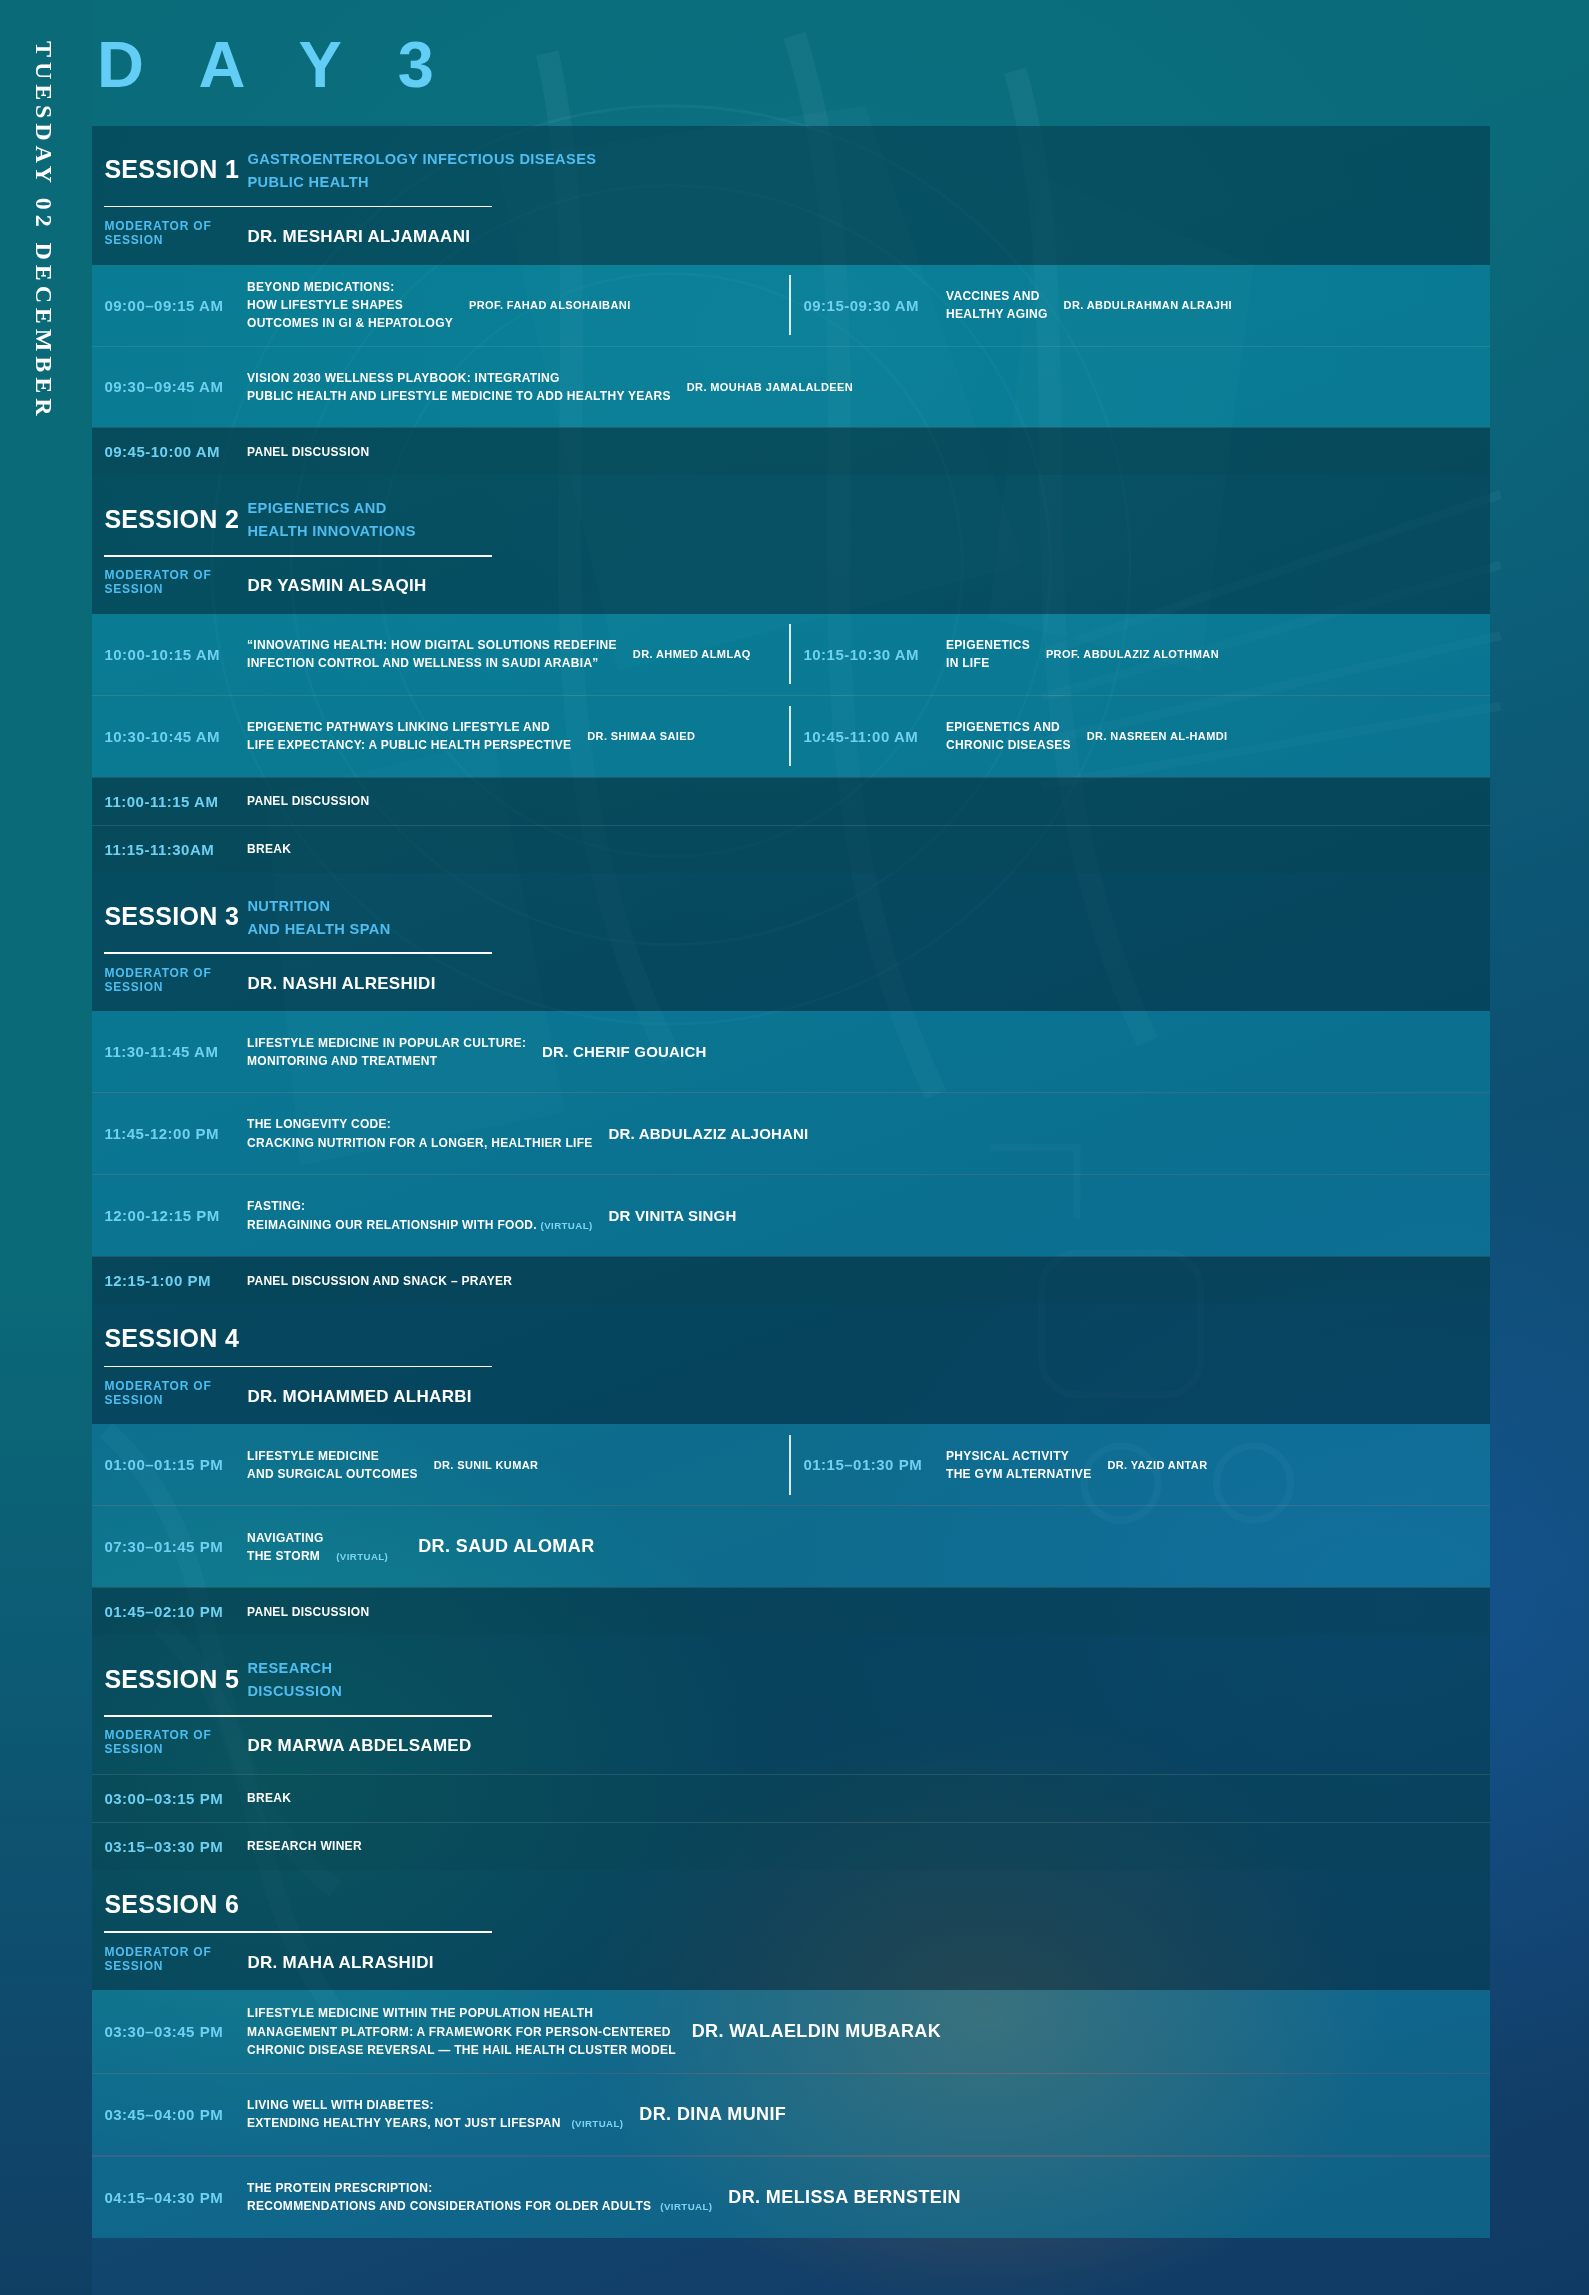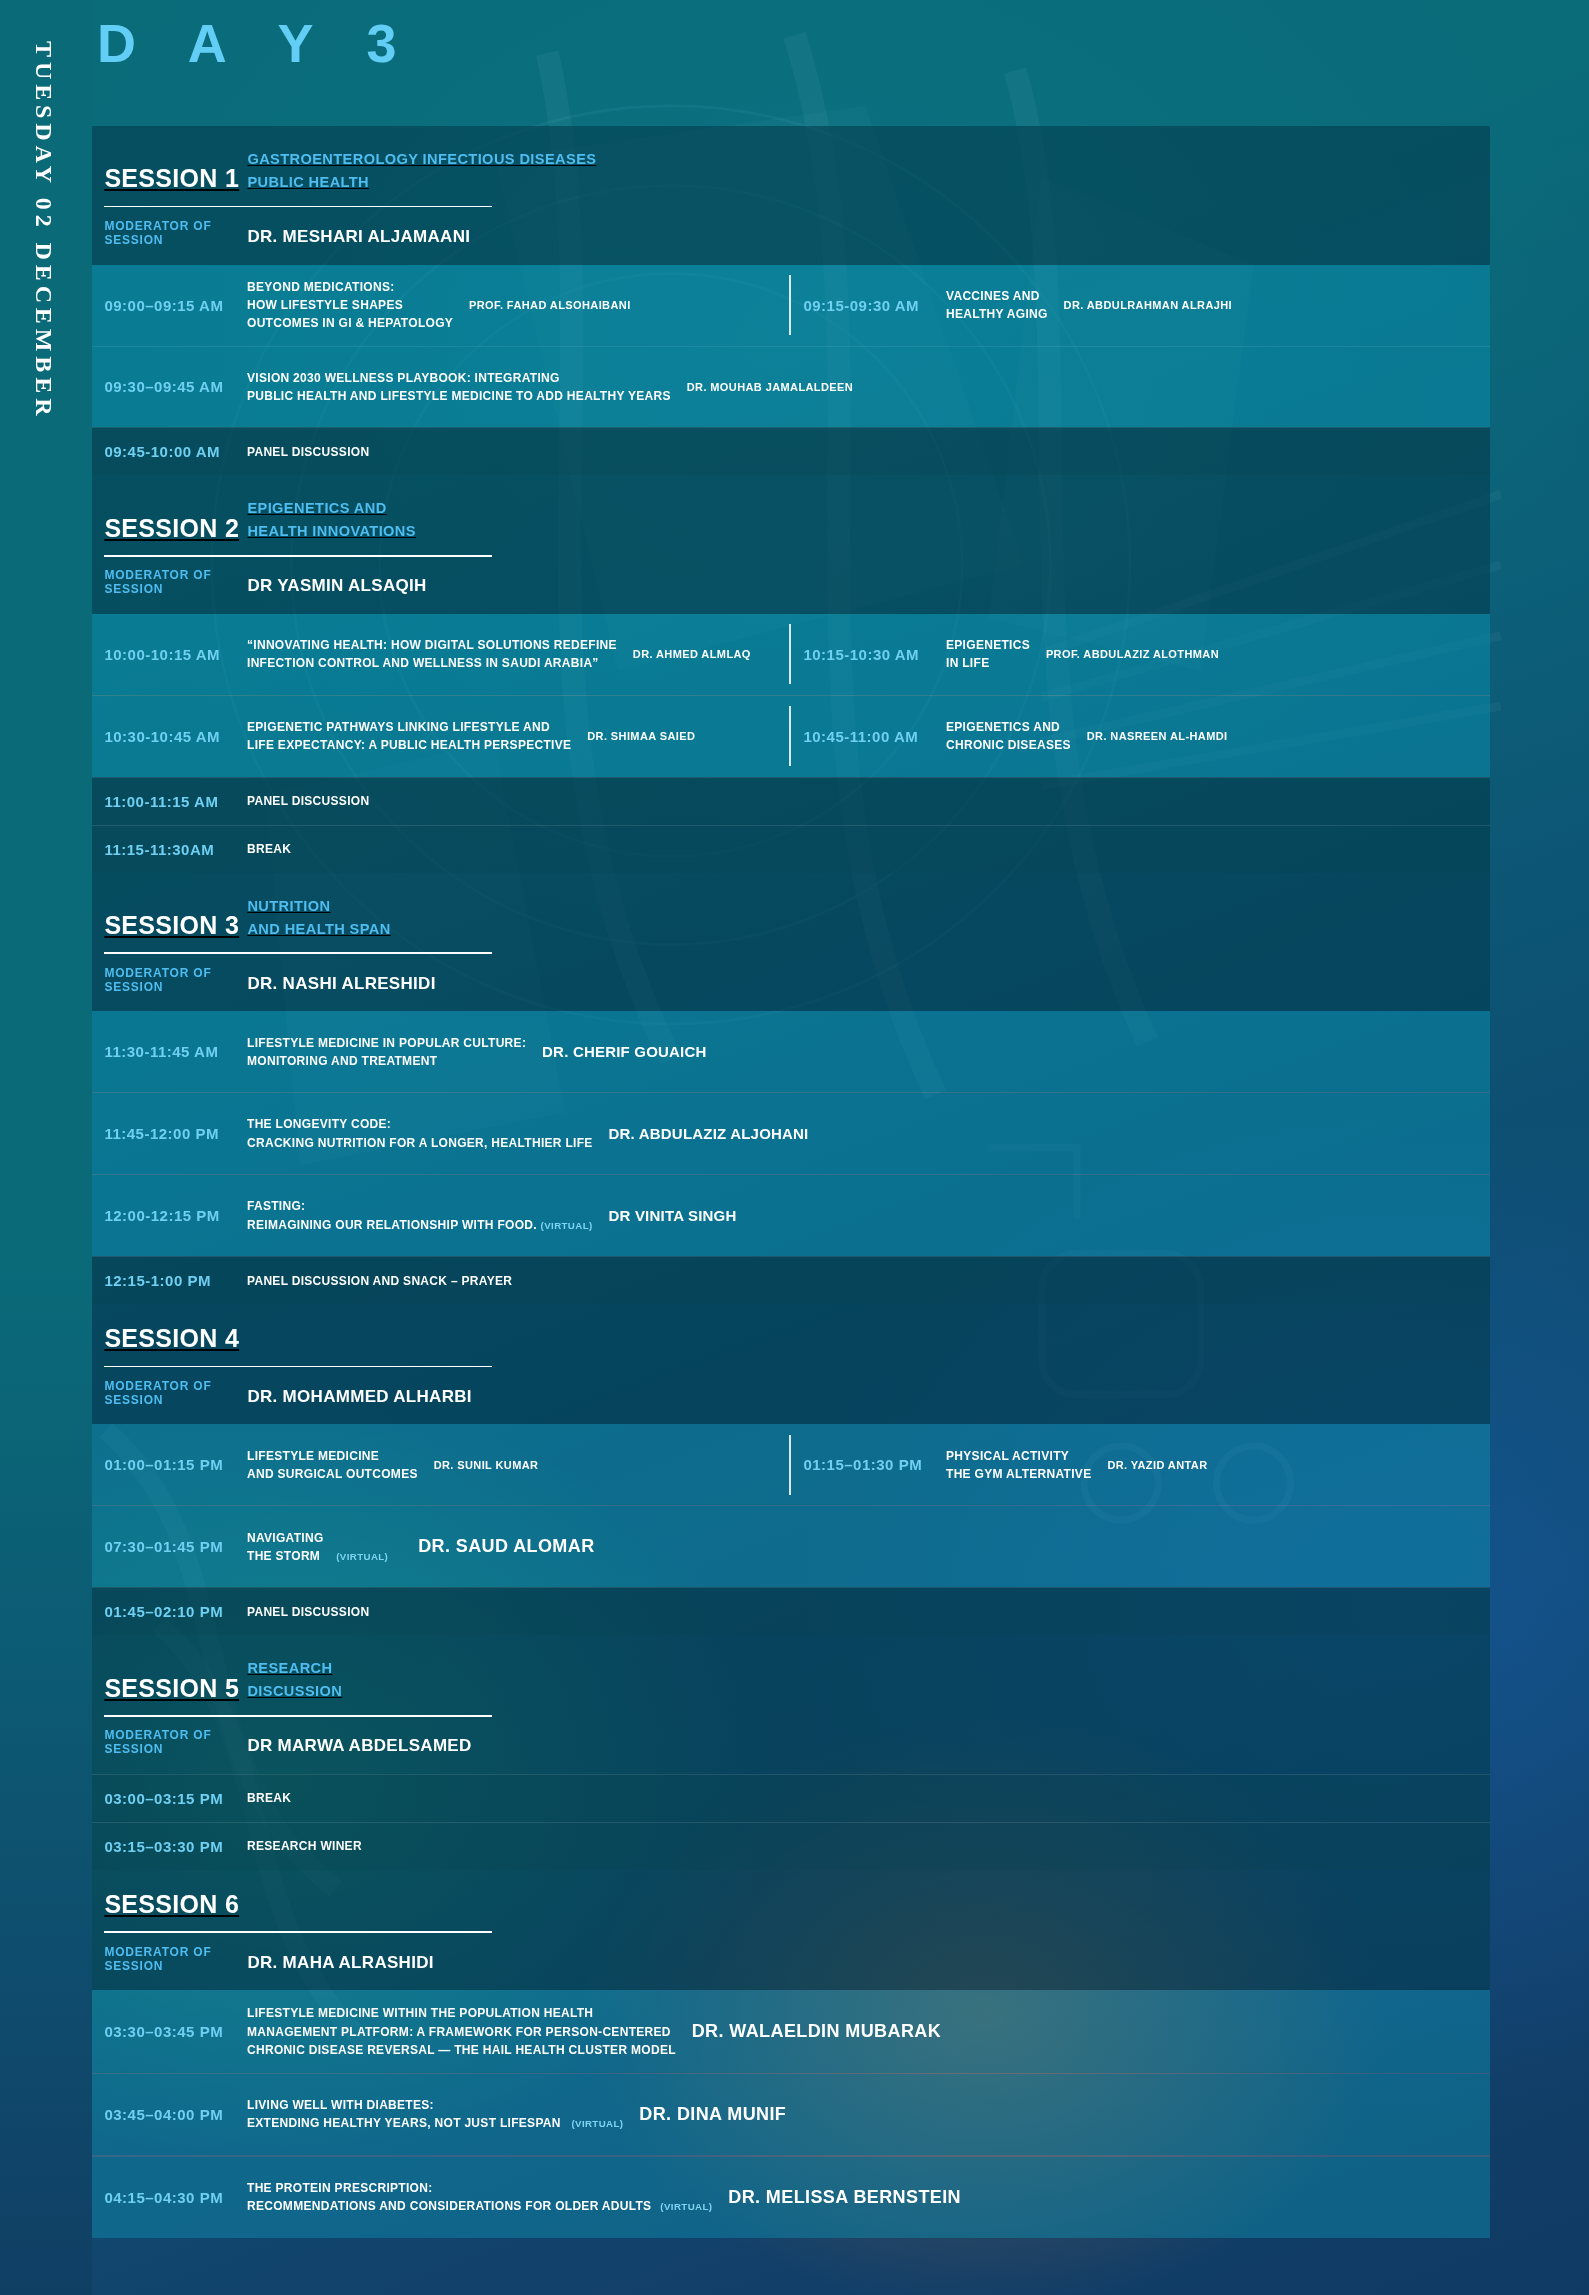--- a/index.html
+++ b/index.html
@@ -31,37 +31,37 @@
   #datetext {
     position:absolute; left:30px; top:41px;
     writing-mode:vertical-rl;
     font-size:24px; letter-spacing:4.9px; font-weight:700;
     color:#ffffff; white-space:nowrap;
     font-family:"Liberation Serif", serif;
   }
 
   
   #daytitle {
-    position:absolute; left:97px; top:16px;
-    font-size:54px; font-weight:800; color:#62cdf5;
+    position:absolute; left:97px; top:32px;
+    font-size:65px; font-weight:800; color:#62cdf5;
     letter-spacing:19.4px; line-height:1;
     font-family:"Liberation Sans", sans-serif;
   }
 
   
   #agenda {
     position:absolute; left:92px; top:126px; width:1398px;
   }
 
   .sessionhdr {
     position:relative;
     background:rgba(4,62,80,0.62);
     padding:19.4px 0 17.7px 0;
   }
-  .sh-row { display:flex; align-items:flex-end; padding-left:12.4px;text-decoration:underline; }
+  .sh-row { display:flex; align-items:center; padding-left:12.4px; }
   .sh-name {
     width:143px; flex:0 0 143px;
     font-size:25px; font-weight:800; color:#ffffff; letter-spacing:0.3px;
     line-height:1.05; padding-top:1.8px;
   }
   .sh-topic {
     color:#4fbdf0; font-size:14.6px; font-weight:700; letter-spacing:0.4px;
     line-height:1.28; padding-top:4.4px;
   }
   .sh-rule { height:1.8px; background:#ffffff; margin:14px 12.4px 0 12.4px; width:388px; }

